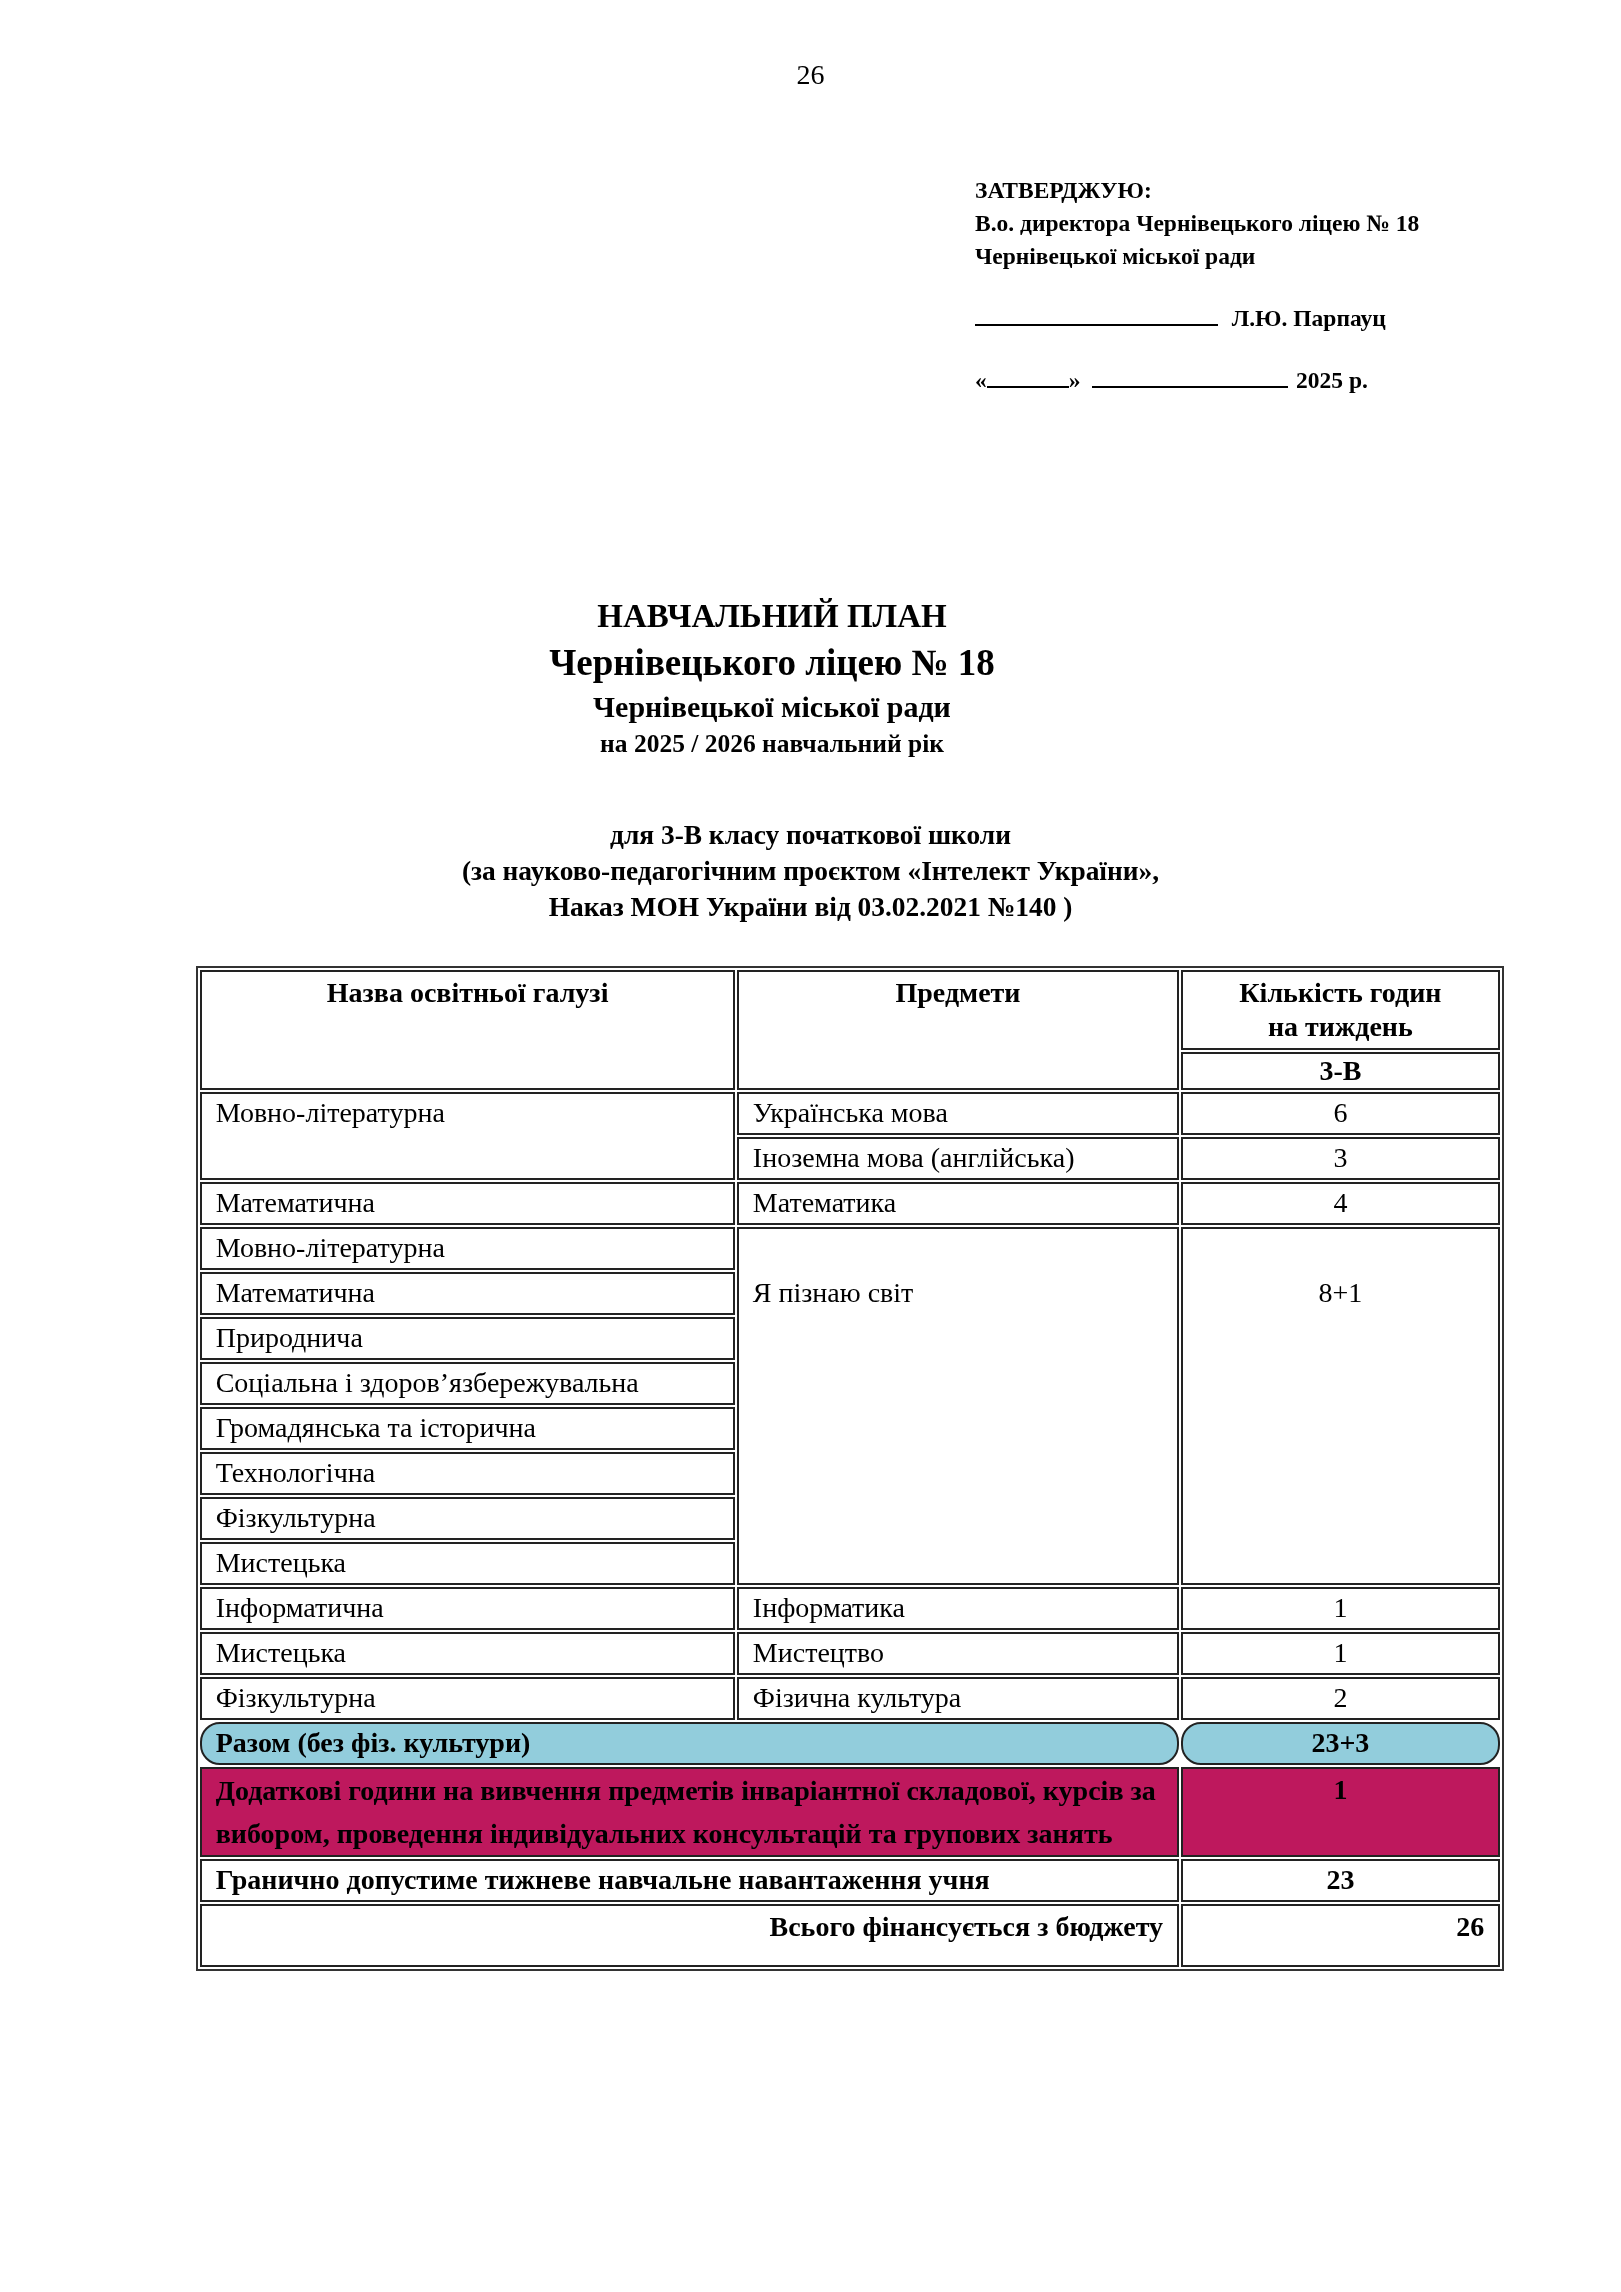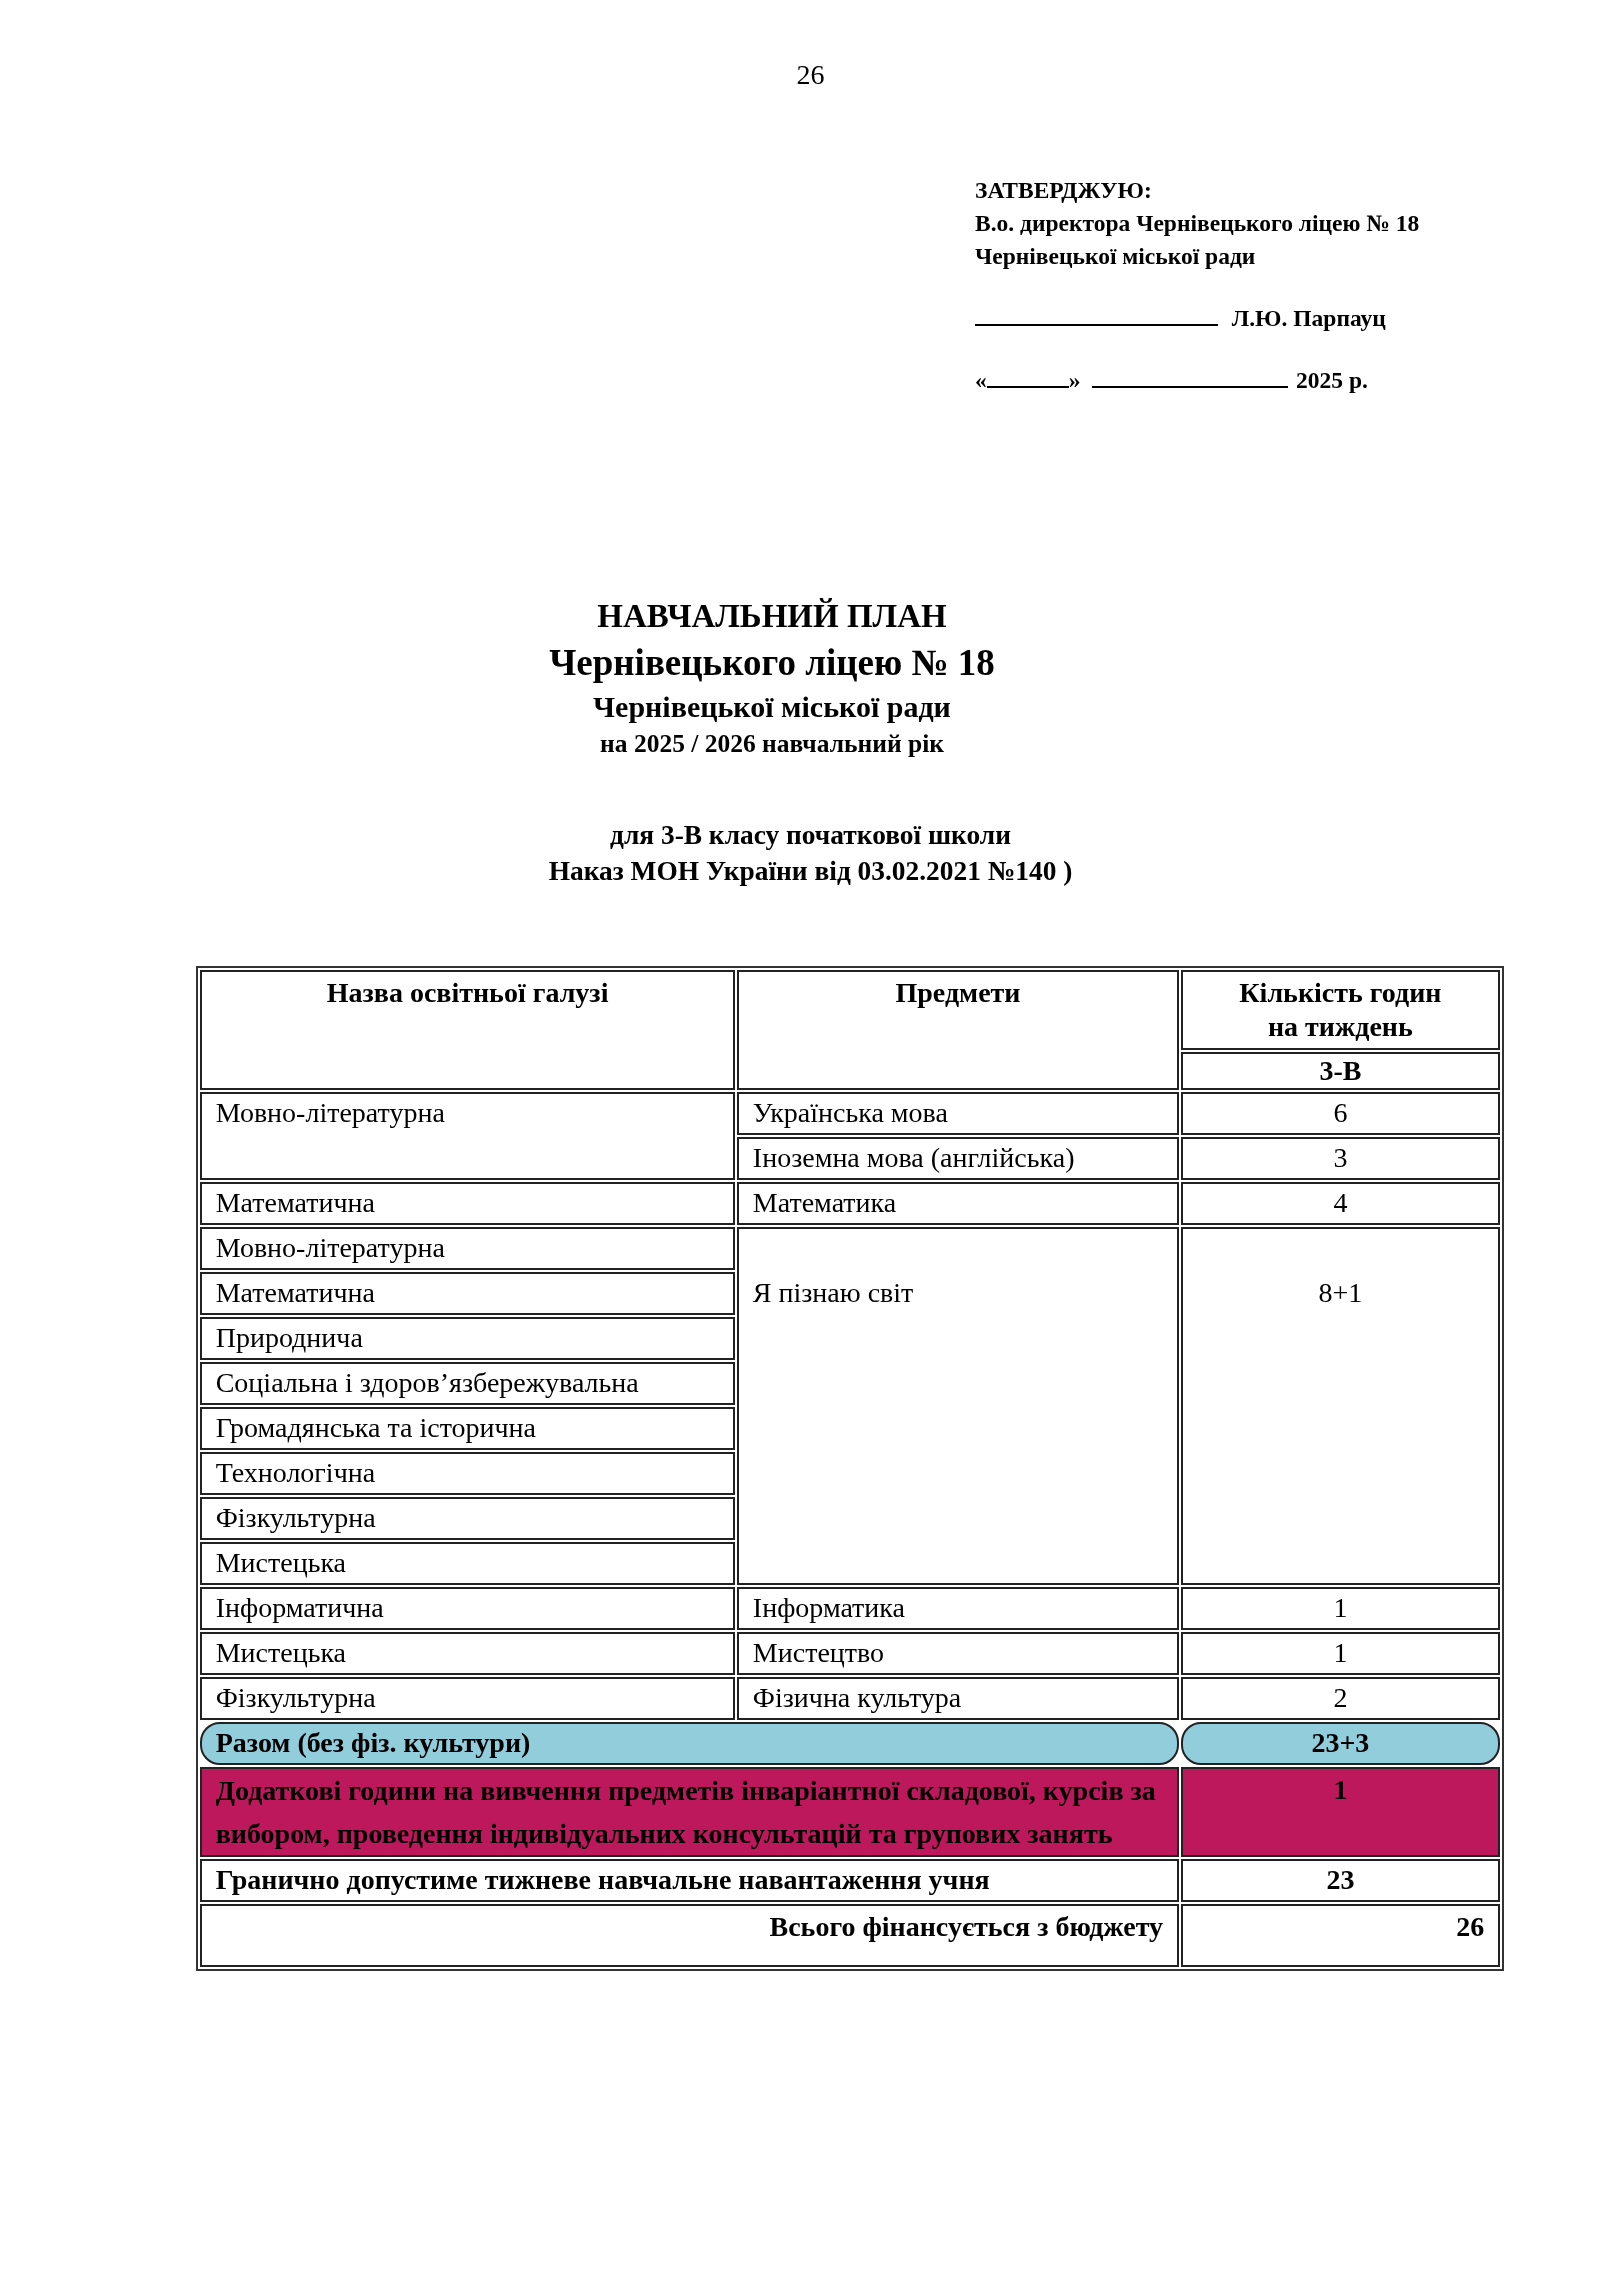--- a/index.html
+++ b/index.html
@@ -61,20 +61,21 @@
 
 <div class="title-block">
   <div class="t1">НАВЧАЛЬНИЙ ПЛАН</div>
   <div class="t2">Чернівецького ліцею № 18</div>
   <div class="t3">Чернівецької міської ради</div>
   <div class="t4">на 2025 / 2026 навчальний рік</div>
 </div>
 
 <div class="subtitle-block">
   <div>для 3-В класу початкової школи</div>
+  <div>(за науково-педагогічним проєктом «Інтелект України»,</div>
   <div>Наказ МОН України від 03.02.2021 №140 )</div>
 </div>
 
 <table class="plan">
   <tbody>
       <tr>
     <th class="c1 hdr-main" rowspan="2">Назва освітньої галузі</th>
     <th class="c2 hdr-main" rowspan="2">Предмети</th>
     <th class="c3 hdr-main">
       <div>Кількість годин</div>

